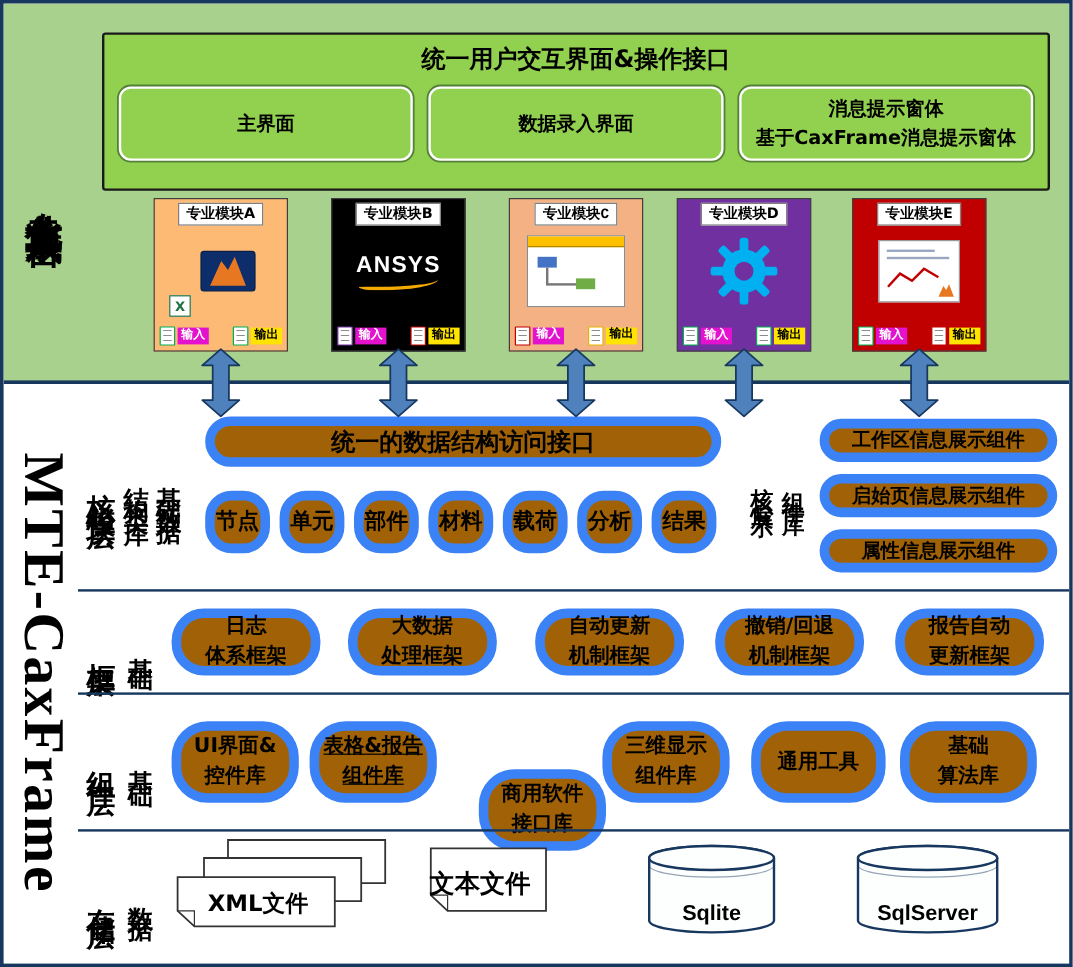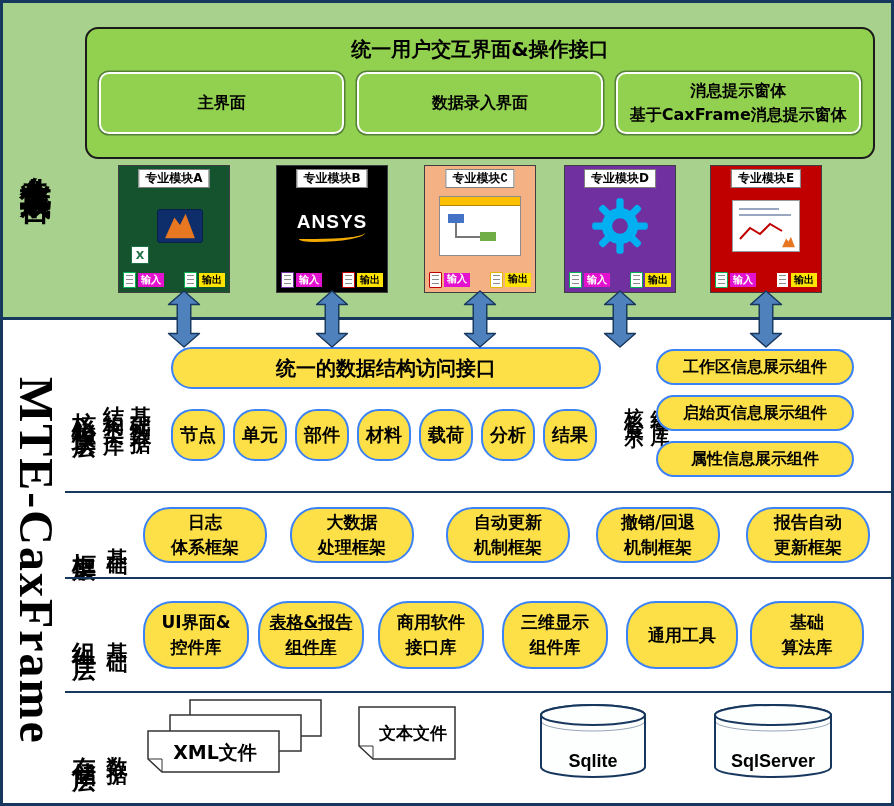--- a/index.html
+++ b/index.html
@@ -16,34 +16,34 @@
     font-weight:bold; color:#000;
     display:flex; align-items:center; justify-content:center;
     text-align:center;
   }
   .vlatin {
     writing-mode:vertical-rl; 
     font-weight:bold; color:#000;
     display:flex; align-items:center; justify-content:center;
   }
   .stadium {
-    position:absolute; background:#fde047; border:2px solid #3b82f6;
+    position:absolute; background:#a16207; border:8px solid #3b82f6;
     display:flex; flex-direction:column; align-items:center; justify-content:center;
     font-weight:bold; color:#000; text-align:left; line-height:1.45;
   }
   .hdiv { position:absolute; left:62px; width:826px; border-top:2px solid #17375E; }
 
   
   .top-band { position:absolute; left:0; top:0; width:888px; height:316px; background:#A9D18E; }
   .main-sep { position:absolute; left:0; top:314px; width:888px; height:3px; background:#17375E; z-index:4; }
   .platform-title { left:2px; top:4px; width:62px; height:306px; font-size:31px; letter-spacing:2px; }
 
   .ui-panel {
     position:absolute; left:82px; top:24px; width:790px; height:132px;
-    background:#92D050; border:2px solid #1a1a1a; border-radius:13px;
+    background:#92D050; border:2px solid #1a1a1a; border-radius:3px;
   }
   .ui-title { margin-top:7px; text-align:center; font-size:20px; font-weight:bold; color:#000; }
   .ui-boxes { display:flex; gap:13px; padding:9px 12px 0 12px; }
   .ui-box {
     flex:1; height:62px; border-radius:10px; background:#92D050;
     border:2px solid #ffffff; box-shadow:0 0 0 1.5px #538135;
     display:flex; flex-direction:column; align-items:center; justify-content:center;
     font-size:16px; font-weight:bold; color:#000; line-height:1.5; text-align:center;
   }
 
@@ -91,21 +91,21 @@
   .rep-matlab { position:absolute; right:3px; bottom:3px; }
 
   .arrow { position:absolute; top:287px; width:34px; height:58px; z-index:6; }
 
   
   .mte-label { left:4px; top:322px; width:58px; height:472px; font-size:48px;
                font-family:"Liberation Serif",serif; letter-spacing:2px; }
 
   .iface-box { left:168px; top:344px; width:430px; height:42px; border-radius:21px; font-size:20px; }
   .data-item { top:406px; width:54px; height:52px; border-radius:22px; font-size:18px; }
-  .disp-box  { left:653px; width:198px; height:36px; border-radius:18px; font-size:16px; }
+  .disp-box  { left:680px; width:198px; height:36px; border-radius:18px; font-size:16px; }
   .frame-box { top:504px; width:124px; height:56px; border-radius:27px; font-size:17px; }
   .comp-box  { top:598px; height:68px; border-radius:30px; font-size:17px; }
 
   .icon-label { position:absolute; font-weight:bold; color:#000; text-align:center; }
   .cyl-label  { position:absolute; left:0; right:0; bottom:9px; text-align:center;
                 font-weight:bold; font-size:18px; color:#000; font-family:"Liberation Sans",sans-serif; }
 </style>
 </head>
 <body>
 
@@ -125,21 +125,21 @@
       <div class="ui-box">
         <div>数据录入界面</div>
       </div>
       <div class="ui-box">
         <div>消息提示窗体</div>
         <div>基于CaxFrame消息提示窗体</div>
       </div>
     </div>
   </div>
 
-  <div class="module" style="left:115px; background:#14532d;padding-left:40px;">
+  <div class="module" style="left:125px; background:#fdba74;padding-left:40px;">
     <div class="module-label">专业模块A</div>
     <div class="art">
       <div class="matlab-tile">
         <svg viewBox="0 0 36 30" width="36" height="28">
             <polygon points="2,28 12,6 18,14 24,2 34,28" fill="#E87722"></polygon>
           </svg>
       </div>
       <div class="excel-tile">
           <span>X</span>
         </div>
@@ -346,21 +346,21 @@
   <div class="abs vtext" style="left:64px; top:580px; width:34px; height:104px; font-size:24px; letter-spacing:8px;">组件层</div>
   <div class="abs vtext" style="left:100px; top:586px; width:28px; height:92px; font-size:21px; letter-spacing:10px;">基础</div>
   <div class="stadium comp-box" style="left:140px; width:106px;">
     <div>UI界面&amp;</div>
       <div>控件库</div>
   </div>
   <div class="stadium comp-box" style="left:255px; width:106px;text-decoration:underline;">
     <div>表格&amp;报告</div>
       <div>组件库</div>
   </div>
-  <div class="stadium comp-box" style="left:375px; width:106px;">
+  <div class="stadium comp-box" style="left:396px; width:106px;margin-top:40px;">
     <div>商用软件</div>
       <div>接口库</div>
   </div>
   <div class="stadium comp-box" style="left:499px; width:106px;">
     <div>三维显示</div>
       <div>组件库</div>
   </div>
   <div class="stadium comp-box" style="left:623px; width:112px;">
     <div>通用工具</div>
       <div></div>
@@ -385,21 +385,21 @@
       <path d="M3,60 L17,60 L17,73" fill="none" stroke="#333" stroke-width="1"></path>
     </svg>
     <div class="icon-label" style="left:10px; top:41px; width:120px; font-size:19px;">XML文件</div>
   </div>
 
   <div class="abs" style="left:354px; top:702px; width:100px; height:56px;">
     <svg width="100" height="56" viewBox="0 0 100 56">
       <path d="M2,2 H98 V54 H16 L2,41 Z" fill="#fff" stroke="#333" stroke-width="1.5"></path>
       <path d="M2,41 L16,41 L16,54" fill="none" stroke="#333" stroke-width="1"></path>
     </svg>
-    <div class="icon-label" style="left:14px; top:17px; width:84px; font-size:17px;">文本文件</div>
+    <div class="icon-label" style="left:1px; top:17px; width:84px; font-size:21px;">文本文件</div>
   </div>
 
   <div class="abs" style="left:536px; top:700px; width:108px; height:78px;">
     <svg width="108" height="78" viewBox="0 0 108 78">
       <path d="M2,12 A52,10 0 0 1 106,12 V64 A52,10 0 0 1 2,64 Z" fill="#fdfefe" stroke="#17375E" stroke-width="2"></path>
       <ellipse cx="54" cy="12" rx="52" ry="10" fill="#fdfefe" stroke="#17375E" stroke-width="2"></ellipse>
       <path d="M2,18 A52,10 0 0 0 106,18" fill="none" stroke="#17375E" stroke-width="1" opacity="0.45"></path>
     </svg>
     <div class="cyl-label">Sqlite</div>
   </div>

